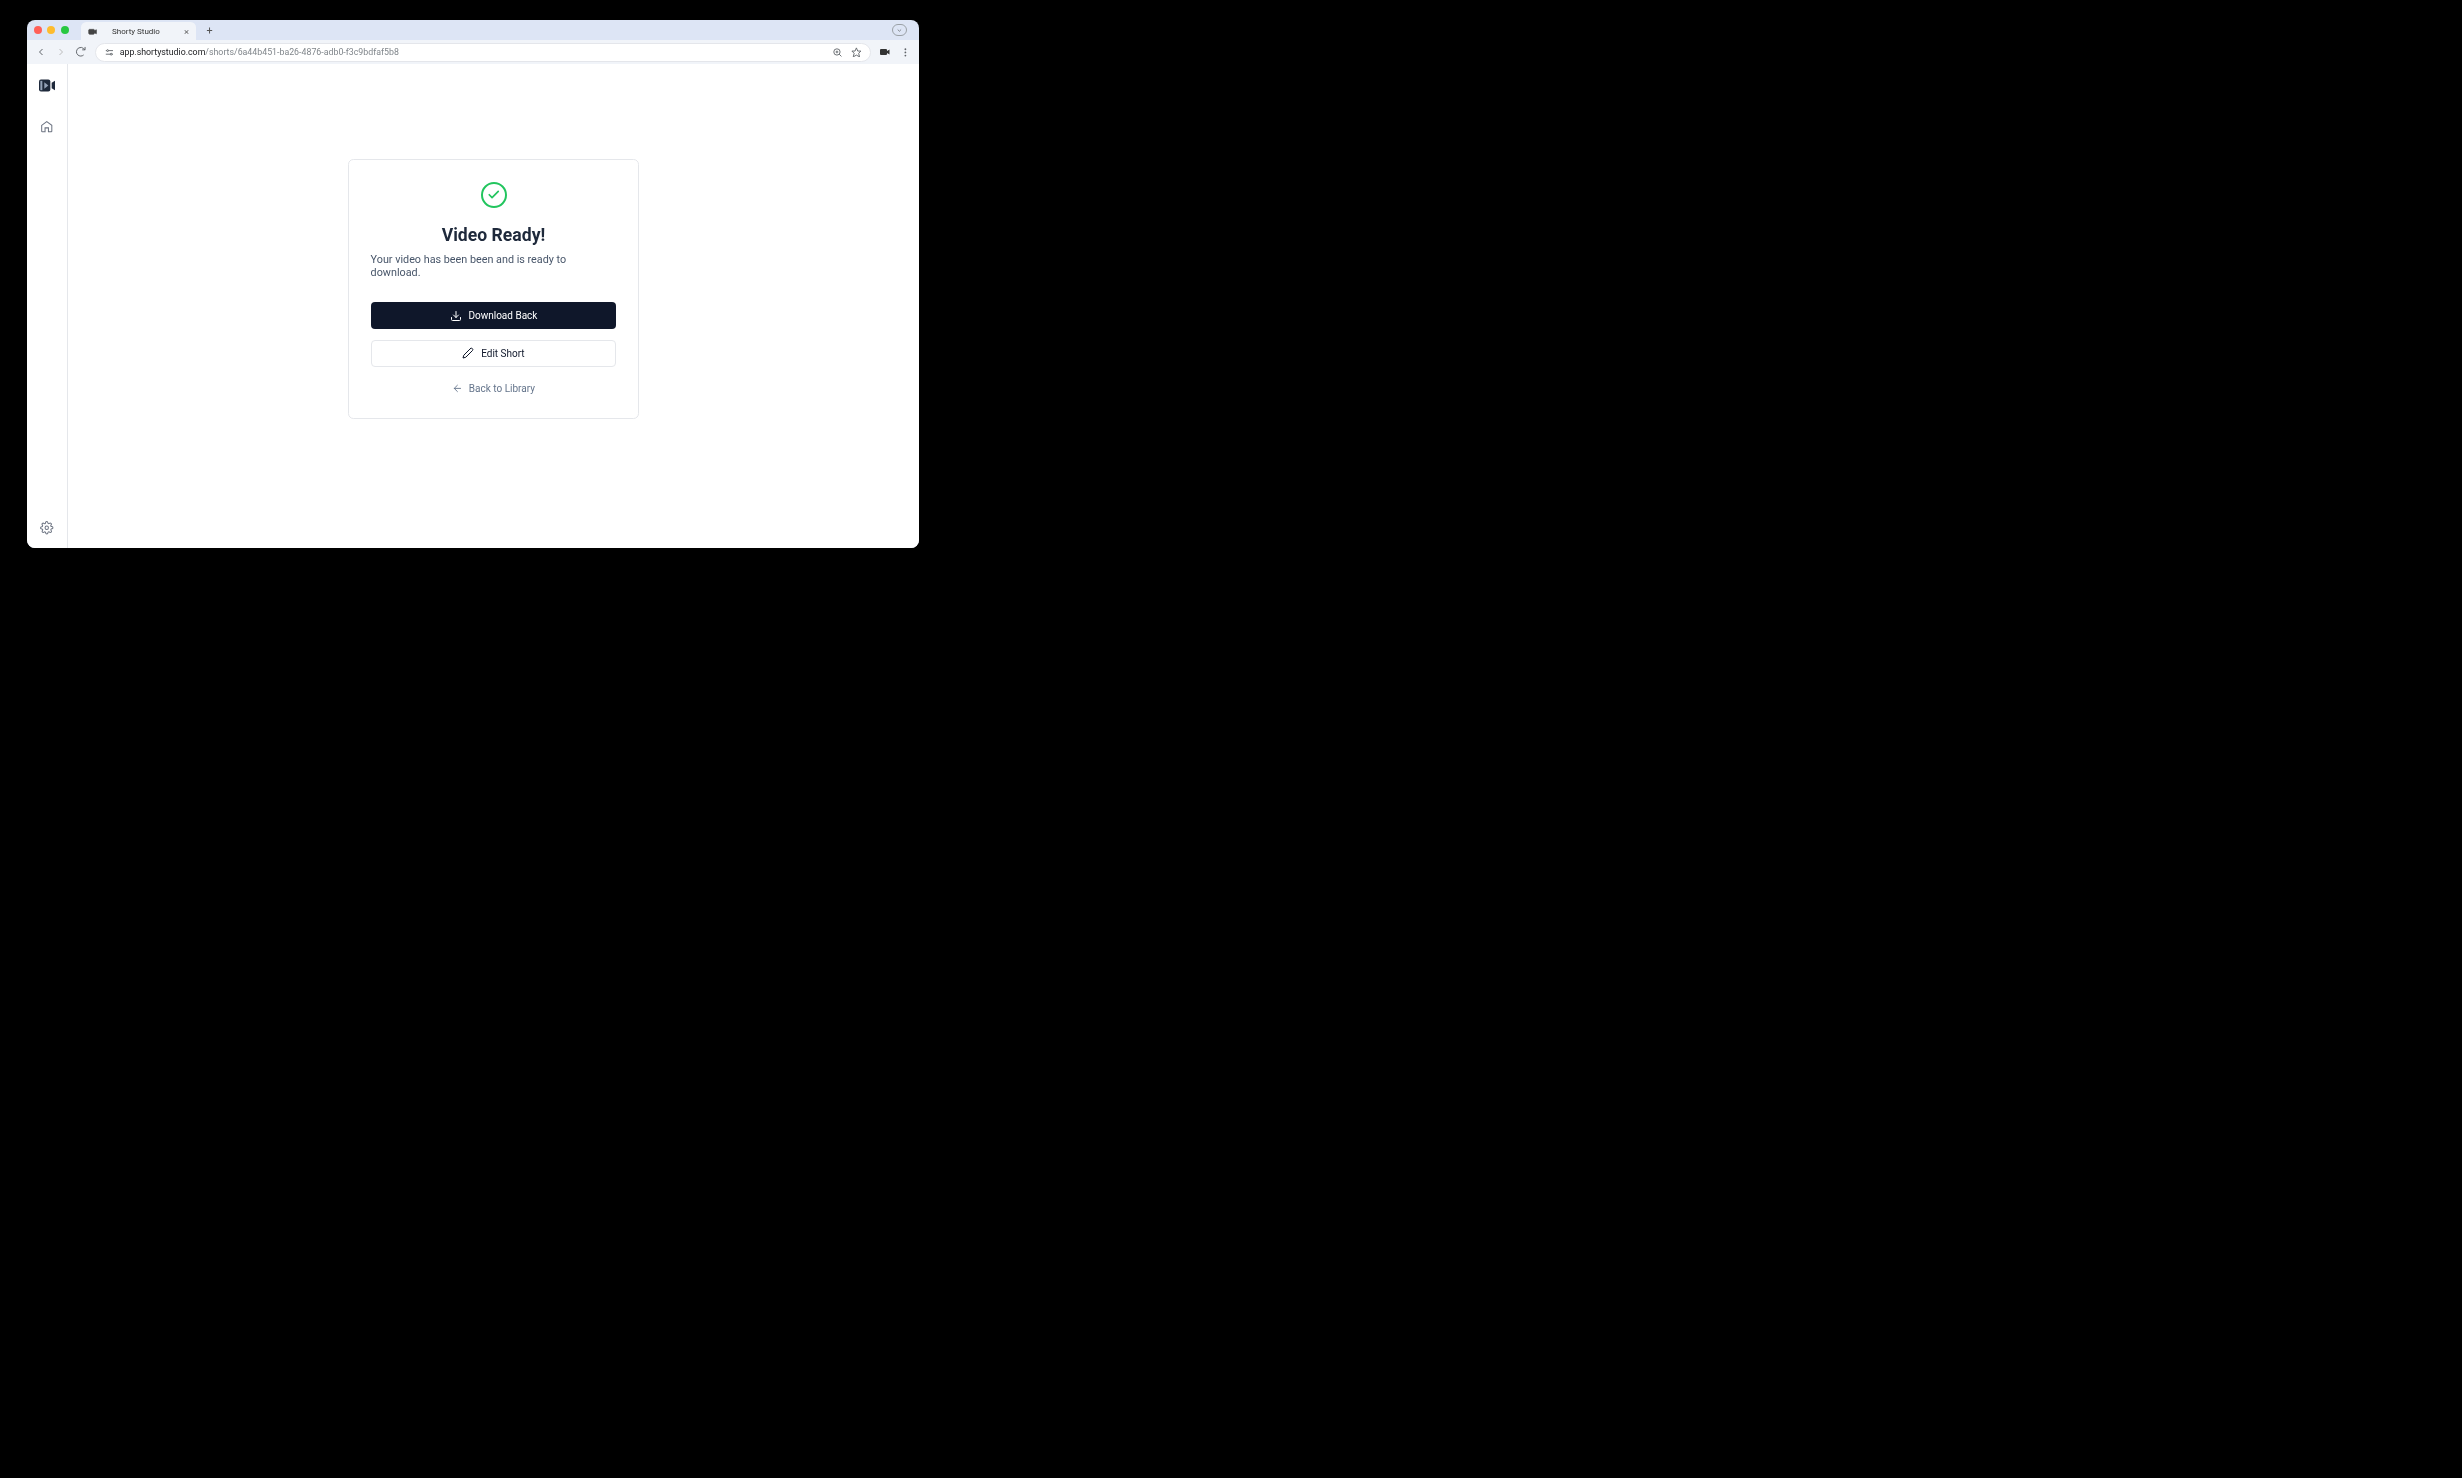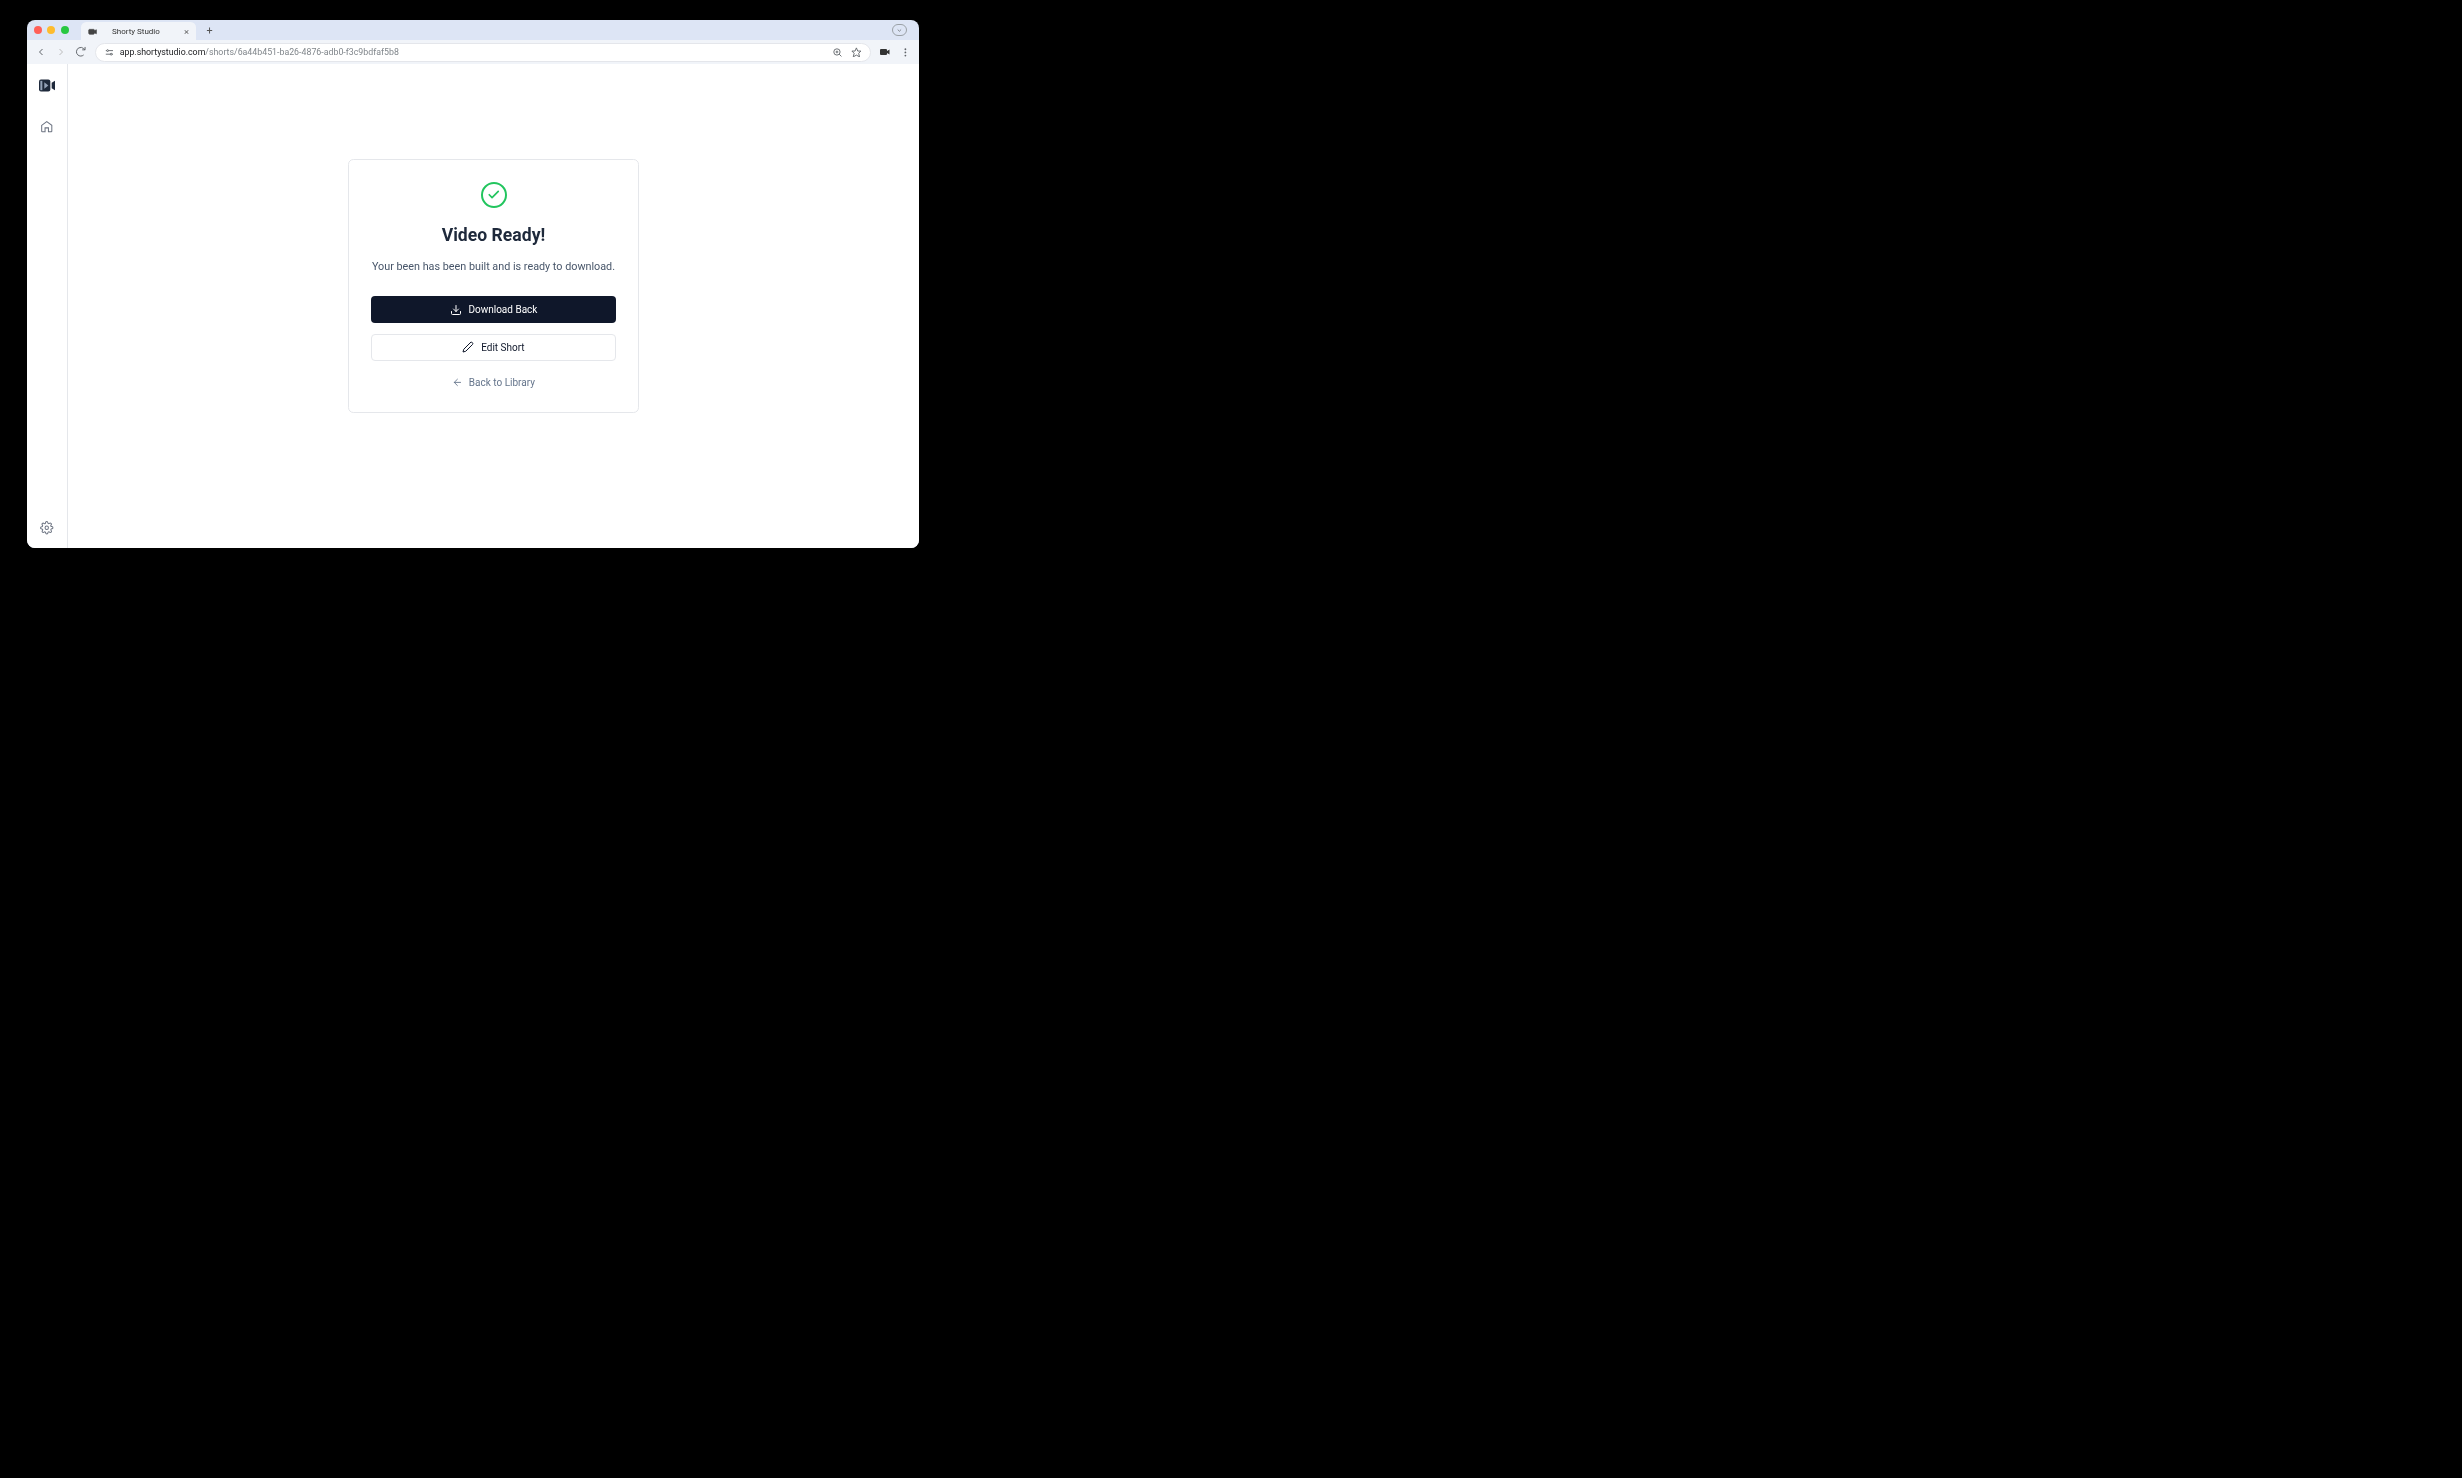--- a/index.html
+++ b/index.html
@@ -229,21 +229,21 @@
       display: flex;
       align-items: center;
       justify-content: center;
       margin-bottom: 17.6px;
     }
     
     .card-title {
       font-size: 17.6px;
       font-weight: 700;
       color: #1e293b;
-      margin-bottom: 15px;
+      margin-bottom: 8px;
     }
     
     .card-subtitle {
       font-size: 10.8px;
       color: #475569;
       margin-bottom: 23px;
     }
     
     .btn {
       width: 100%;
@@ -412,21 +412,21 @@
     </div>
 
     <div class="content">
       <div class="card">
         <div class="check-circle">
           <svg width="13.5" height="13.5" viewBox="0 0 24 24" fill="none" stroke="#22c55e" stroke-width="3" stroke-linecap="round" stroke-linejoin="round">
             <polyline points="20 6 9 17 4 12"></polyline>
           </svg>
         </div>
         <h1 class="card-title">Video Ready!</h1>
-        <p class="card-subtitle">Your been has been built and is ready to download.</p>
+        <p class="card-subtitle">Your video has been been and is ready to download.</p>
 
         <button class="btn btn-primary">
           <span>
             <svg width="12" height="12" viewBox="0 0 24 24" fill="none" stroke="currentColor" stroke-width="2" stroke-linecap="round" stroke-linejoin="round">
               <path d="M21 15v4a2 2 0 0 1-2 2H5a2 2 0 0 1-2-2v-4"></path>
               <polyline points="7 10 12 15 17 10"></polyline>
               <line x1="12" y1="15" x2="12" y2="3"></line>
             </svg>
           </span>
           <span>Download Back</span>

